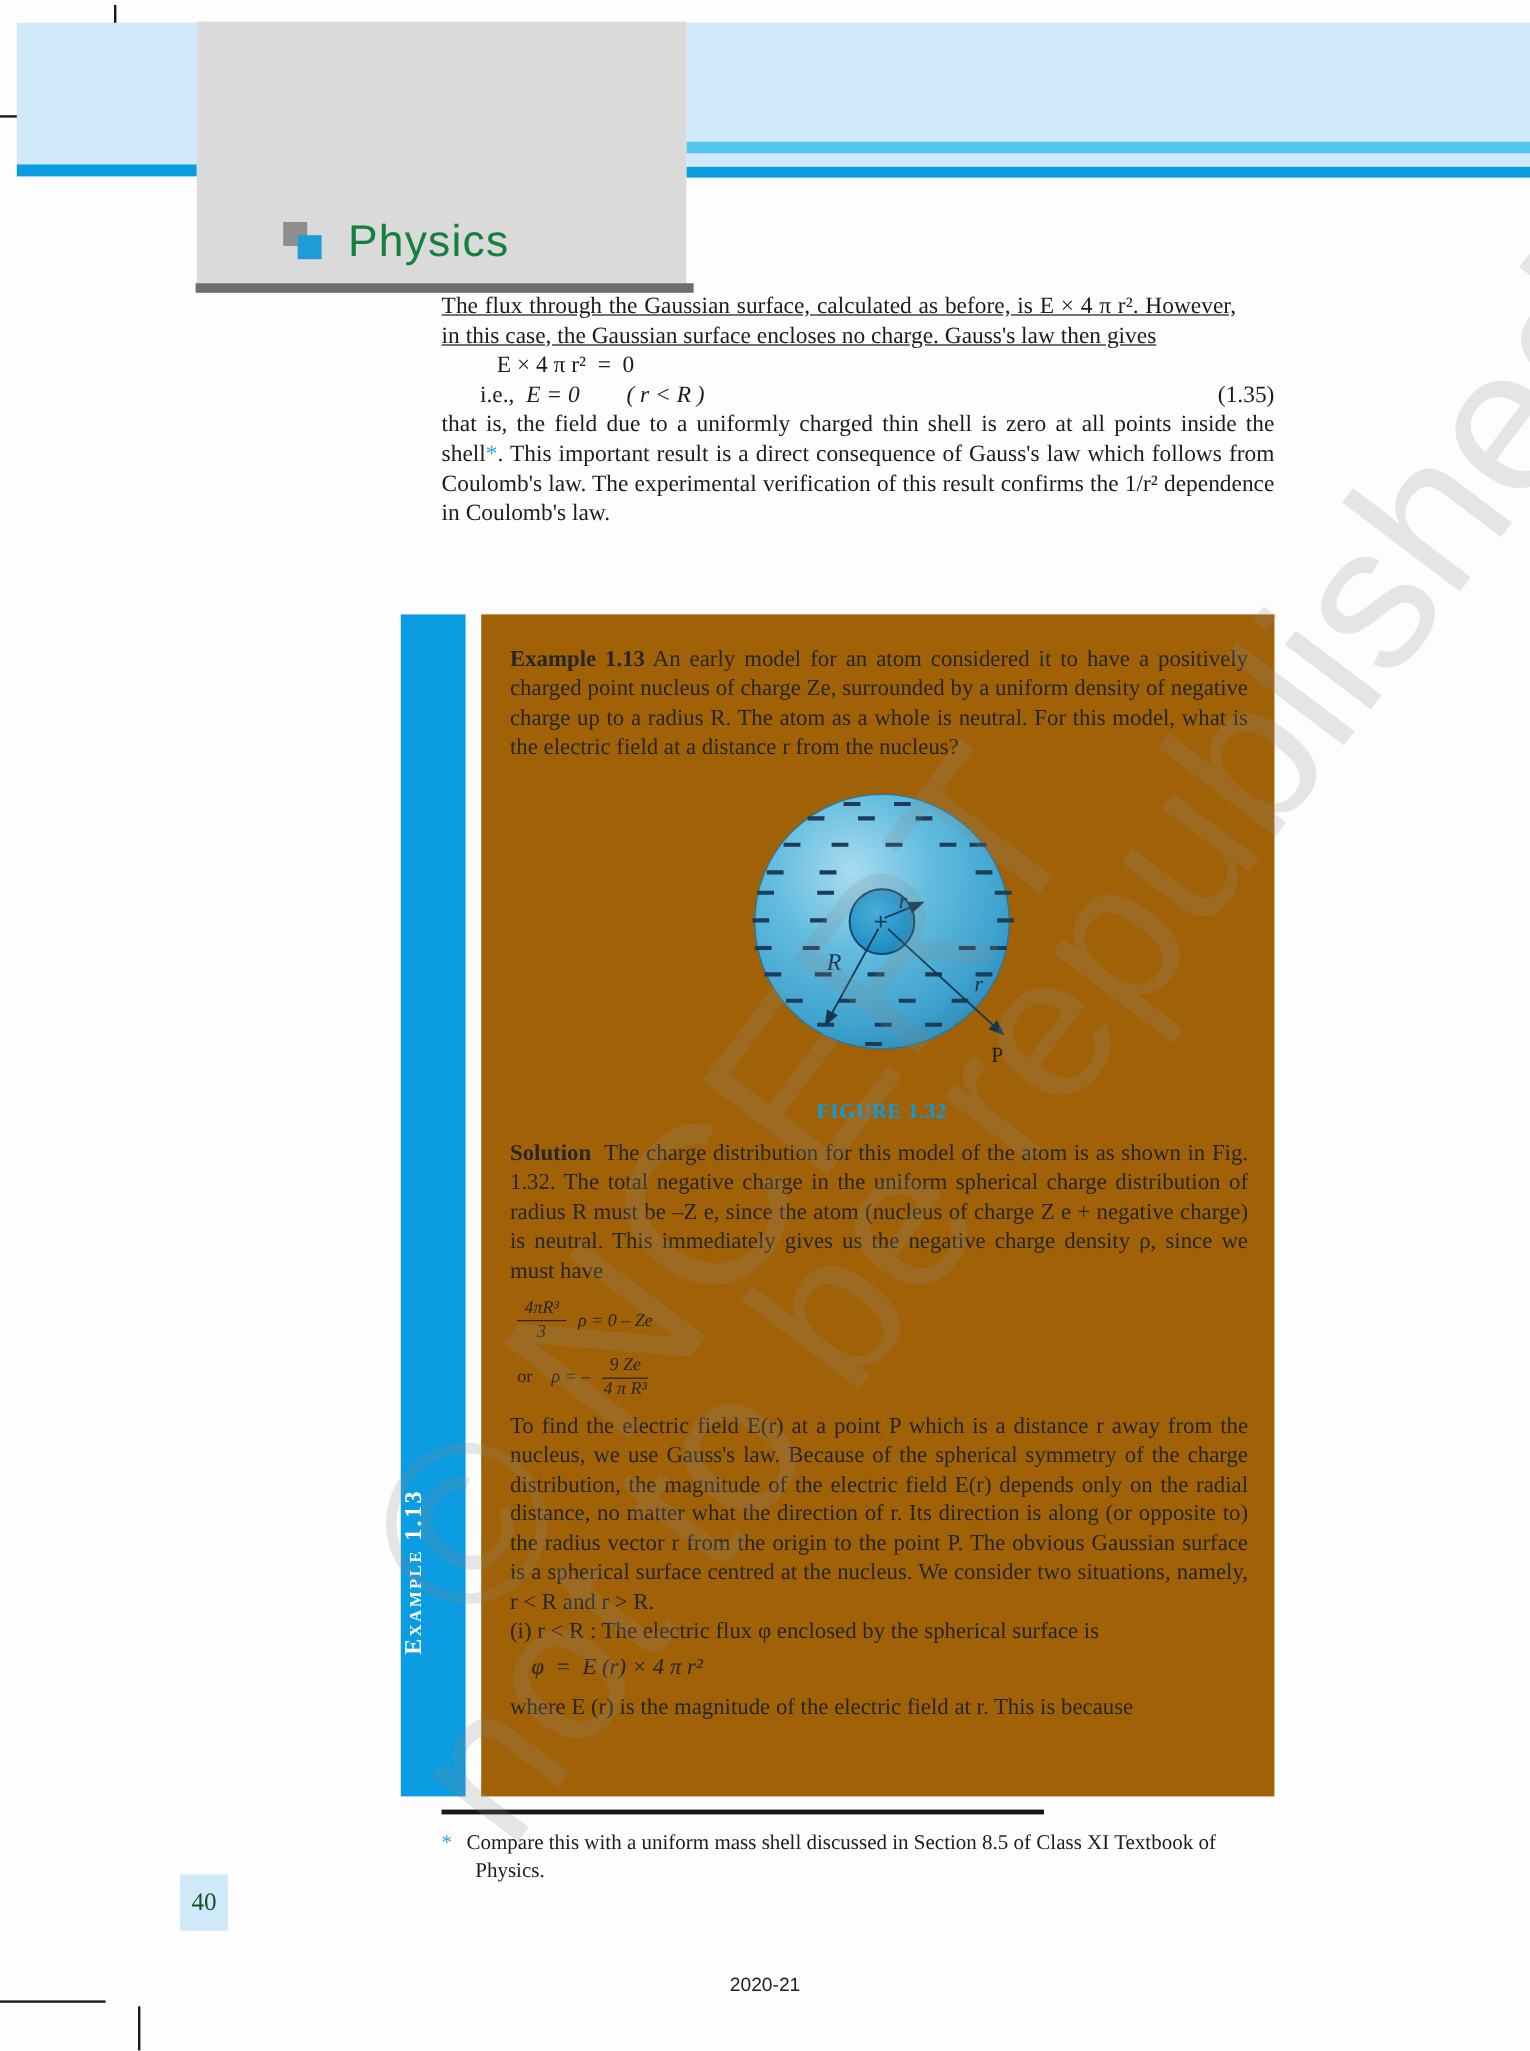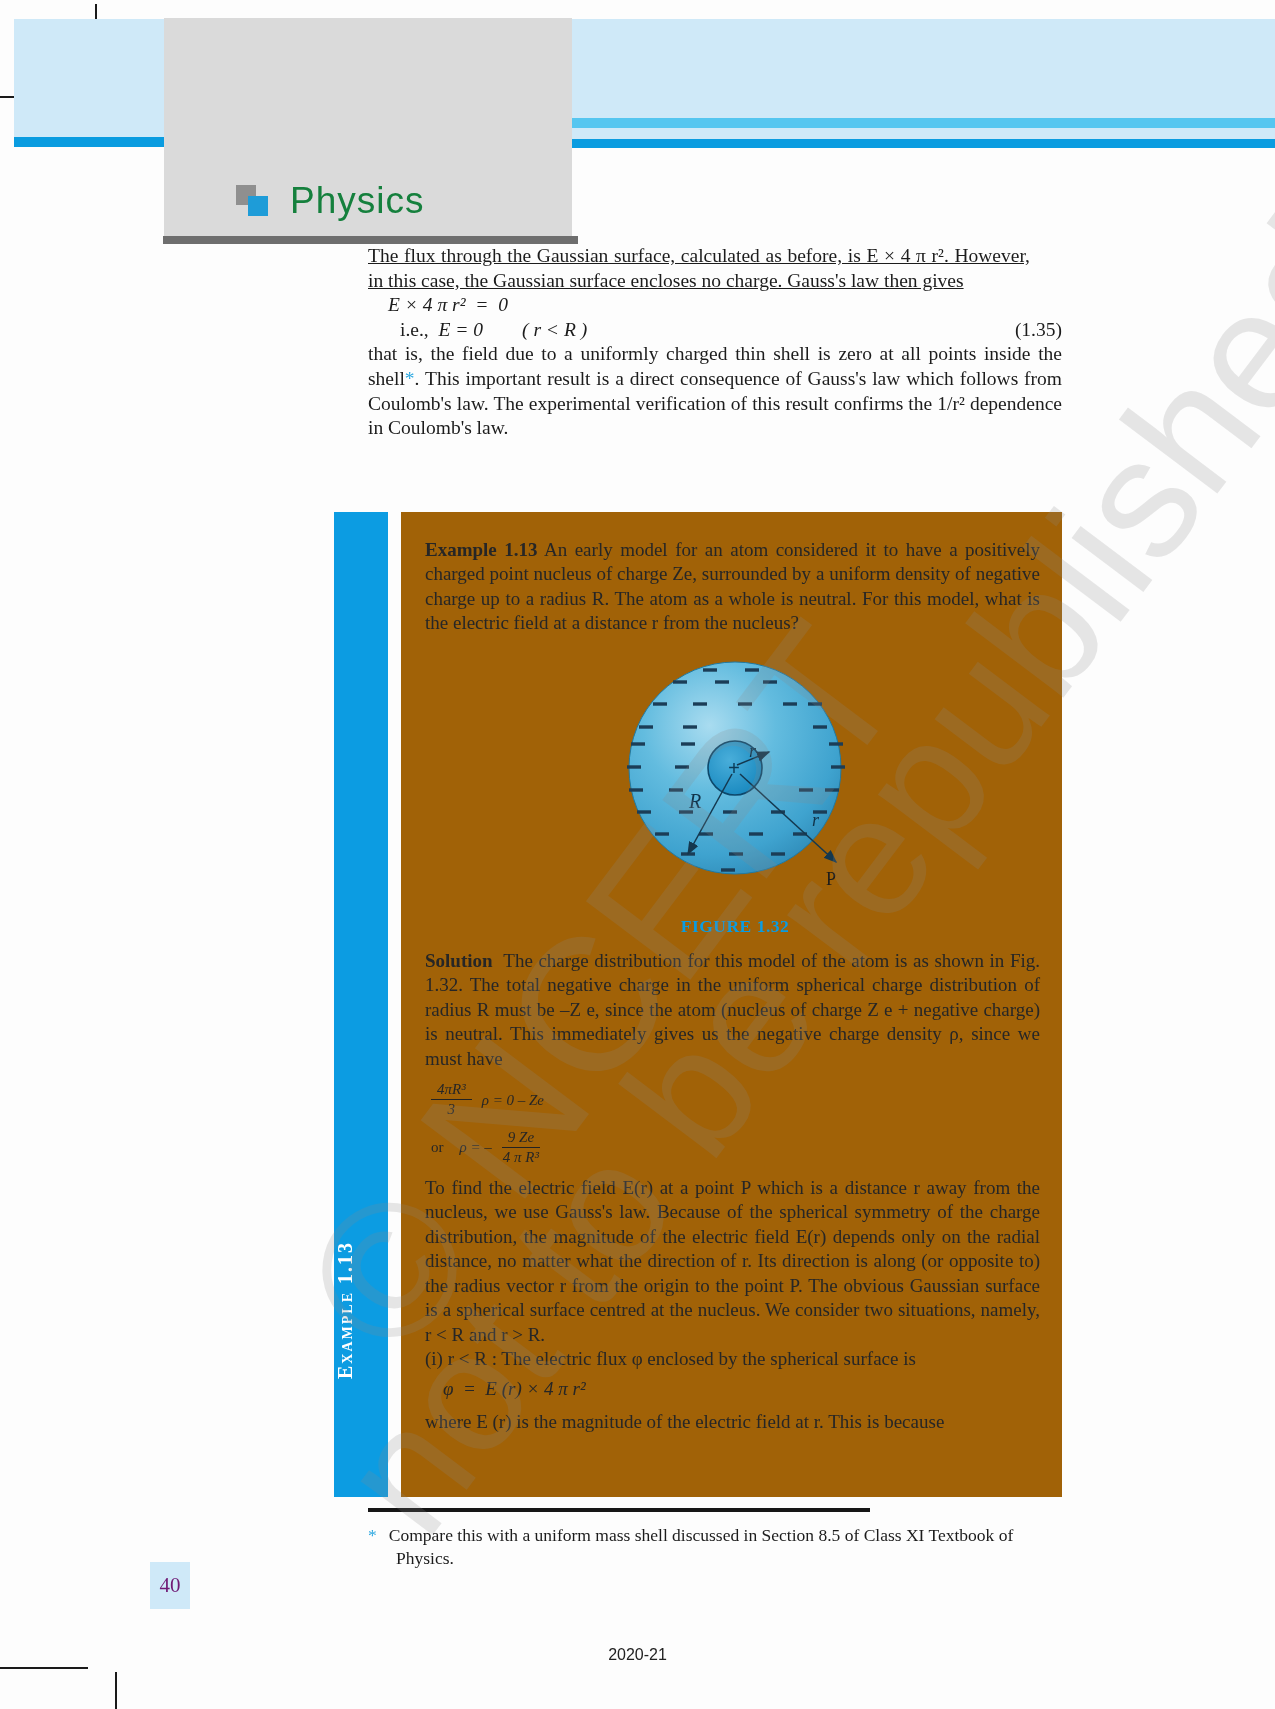--- a/index.html
+++ b/index.html
@@ -16,21 +16,21 @@
   #title-row{position:absolute;left:70px;top:160px;width:330px;height:50px;}
   .sq{position:absolute;width:20px;height:20px;}
   #sq-gray{left:2px;top:7px;background:#8f8f8f;}
   #sq-blue{left:14px;top:18px;background:#1e9cd8;}
   #title-text{position:absolute;left:56px;top:2px;font-family:"Liberation Sans",sans-serif;
       font-size:37px;font-weight:400;letter-spacing:1px;color:#15803d;}
   
   #intro{position:absolute;left:368px;top:244px;width:694px;font-size:19.5px;line-height:24.6px;text-align:justify;}
   #intro .indented{margin-left:32px;width:662px;}
   .pre{white-space:pre-wrap;}
-  .eqline{margin-left:20px;font-style:italic;}
+  .eqline{margin-left:46px;}
   .eqnum-row{display:flex;justify-content:space-between;margin-left:32px;}
   .eq-number{font-style:normal;}
   .star{color:#2ba7e0;}
   
   #example-box{position:absolute;left:401px;top:512px;width:661px;height:985px;background:#a16207;
        box-sizing:border-box;padding:26px 22px 0 24px;font-size:19px;line-height:24.4px;text-align:justify;color:#262626;}
   #example-bar{position:absolute;left:334px;top:512px;width:54px;height:985px;background:#0c9ce2;}
   #example-bar-label{position:absolute;left:0;bottom:118px;width:54px;text-align:center;
        writing-mode:vertical-rl;transform:rotate(180deg);color:#ffffff;font-weight:bold;
        font-variant:small-caps;font-size:20px;letter-spacing:2px;margin:0 auto;}
@@ -41,21 +41,21 @@
   .frac .den{padding-top:1px;}
   .orword{font-style:normal;margin-right:6px;}
   .eqsimple{margin:6px 0 8px 18px;font-style:italic;}
   
   #footnote-rule{position:absolute;left:368px;top:1508px;width:502px;height:4px;background:#161616;}
   #footnote{position:absolute;left:368px;top:1524px;width:640px;font-size:17.5px;line-height:23px;
        padding-left:28px;text-indent:-28px;}
   #footnote .star{padding-right:12px;}
   
   #page-num-box{position:absolute;left:150px;top:1562px;width:40px;height:47px;background:#cfe9f8;
-       display:flex;align-items:center;justify-content:center;font-size:21px;color:#701a75;}
+       display:flex;align-items:center;justify-content:center;font-size:21px;color:#14532d;}
   
   #footer-year{position:absolute;left:0;top:1646px;width:1275px;text-align:center;
        font-family:"Liberation Sans",sans-serif;font-size:16px;color:#222;}
   
   .wm{position:absolute;z-index:40;pointer-events:none;font-family:"Liberation Sans",sans-serif;
       color:#8a8a8a;opacity:0.20;transform-origin:0 0;white-space:nowrap;}
   #wm1{left:260px;top:1260px;font-size:190px;transform:rotate(-53deg);}
   #wm2{left:300px;top:1450px;font-size:170px;transform:rotate(-53deg);}
   svg text{font-family:"Liberation Serif",serif;}
 </style>

